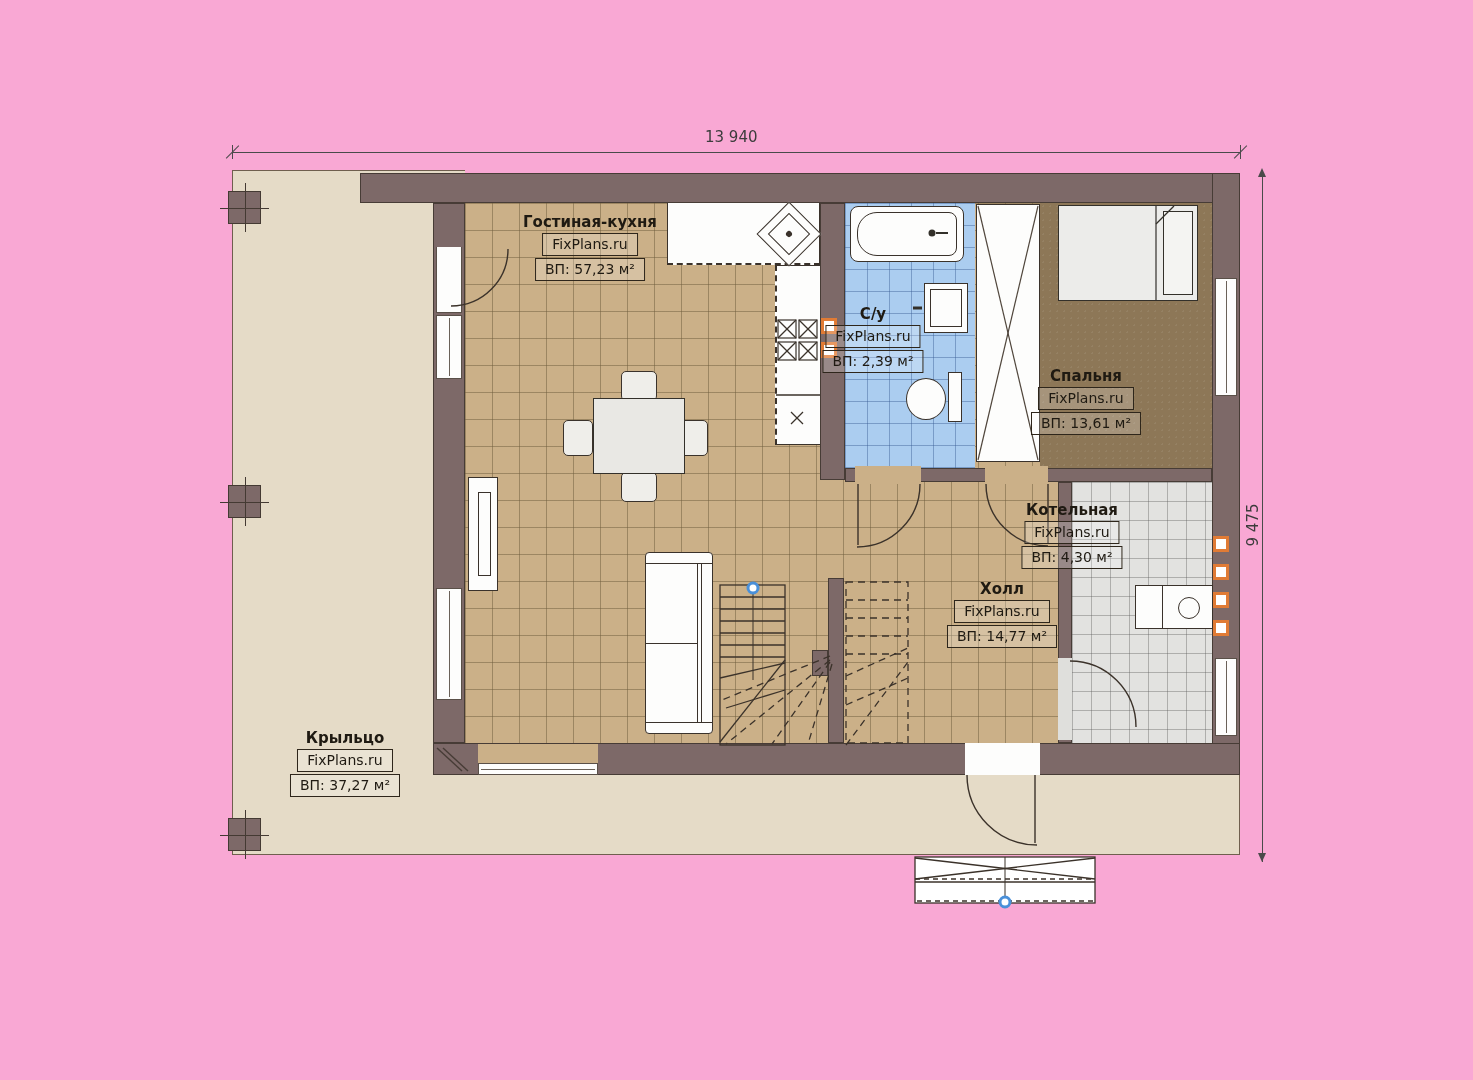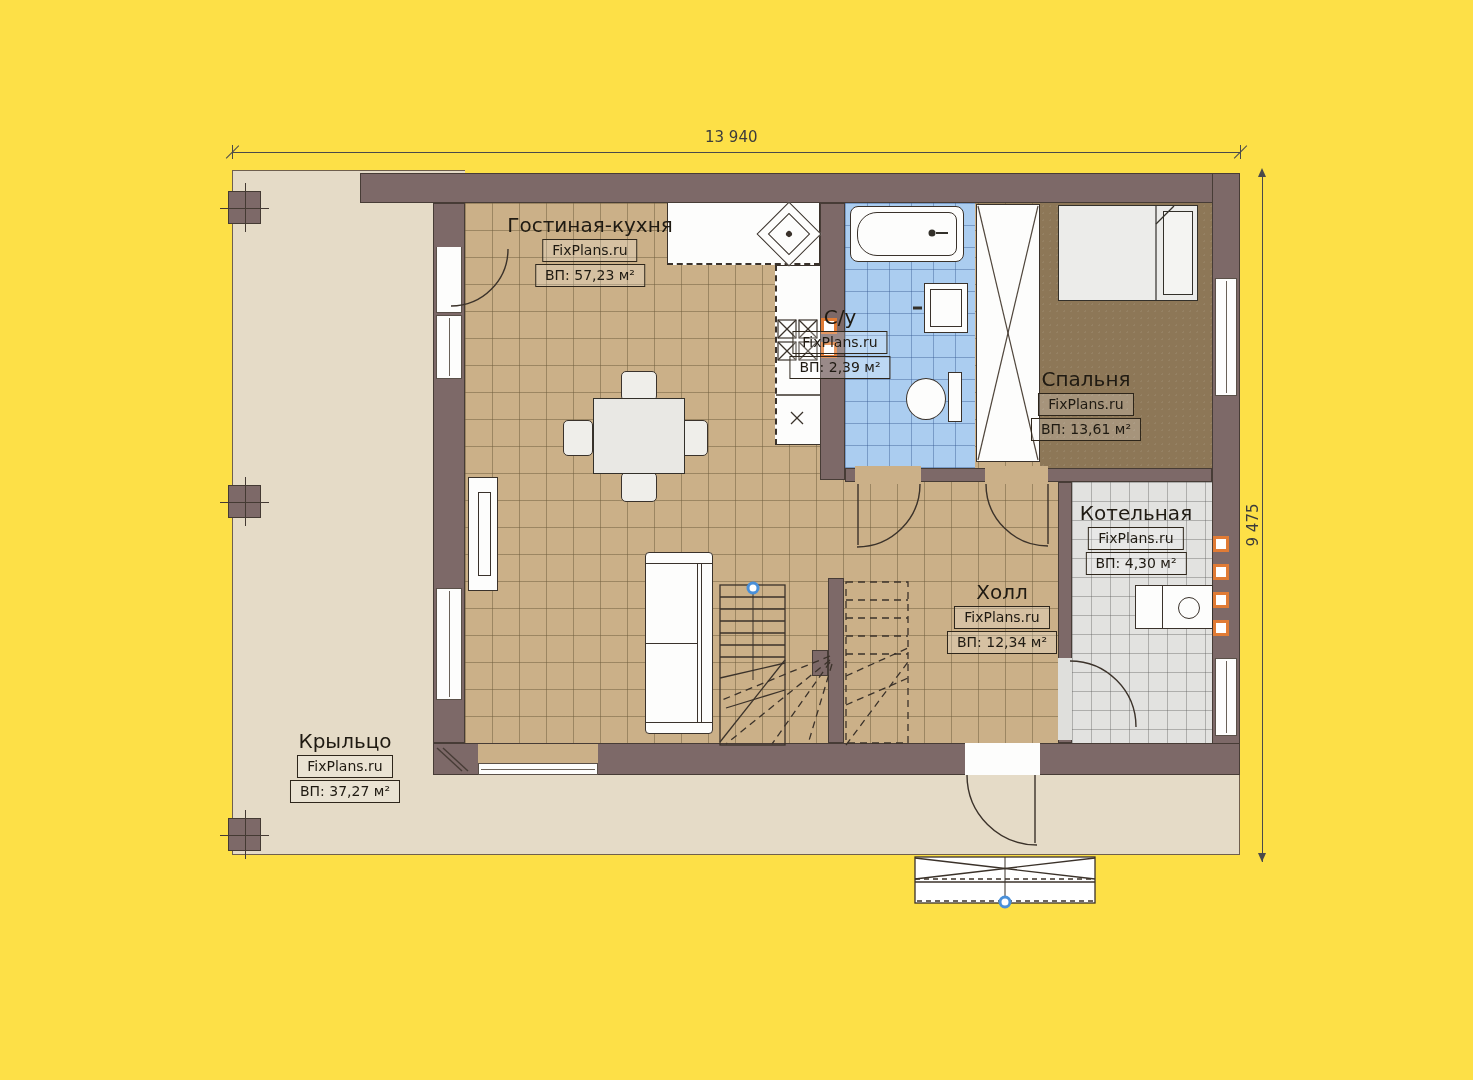--- a/index.html
+++ b/index.html
@@ -1,16 +1,16 @@
 <!DOCTYPE html>
 <html><head>
 <meta charset="utf-8">
 <style>
   html,body{margin:0;padding:0;background:#fff;}
-  #canvas{position:relative;width:1473px;height:1080px;background:#fde047;overflow:hidden;
+  #canvas{position:relative;width:1473px;height:1080px;background:#f9a8d4;overflow:hidden;
           font-family:"DejaVu Sans",sans-serif;}
   .abs{position:absolute;box-sizing:border-box;}
   
   .porch{background:#e5dbc7;border:1px solid #6f5f4e;}
   .tile-tan{background-color:#cbb088;
     background-image:linear-gradient(rgba(110,92,60,.5) 1px,transparent 1px),
                      linear-gradient(90deg,rgba(110,92,60,.5) 1px,transparent 1px);
     background-size:27px 27px;}
   .tile-blue{background-color:#abcdf0;
     background-image:linear-gradient(rgba(60,95,150,.45) 1px,transparent 1px),
@@ -36,21 +36,21 @@
   .dashed-b{border-bottom:2px dashed #3a322b;}
   .dashed-l{border-left:2px dashed #3a322b;}
   .chair{background:#efeeea;border:1.3px solid #3a322b;border-radius:5px;}
   .column{background:#7d6968;border:1.5px solid #443a33;}
   .column::before{content:"";position:absolute;left:-9px;right:-9px;top:50%;height:1px;background:#443a33;}
   .column::after{content:"";position:absolute;top:-9px;bottom:-9px;left:50%;width:1px;background:#443a33;}
   .vent{background:#fff;border:3px solid #e07b35;}
   
   .room-label{position:absolute;transform:translateX(-50%);display:flex;flex-direction:column;
     align-items:center;gap:2px;color:#1f1a12;z-index:30;}
-  .room-name{font-weight:normal;font-size:20px;white-space:nowrap;}
+  .room-name{font-weight:bold;font-size:15px;white-space:nowrap;}
   .label-box{border:1.6px solid #2e261b;background:rgba(255,255,255,.22);padding:0 9px;
     font-size:14px;line-height:21px;white-space:nowrap;}
   
   .dim-line-h{background:#4a4a4a;height:1px;}
   .dim-line-v{background:#4a4a4a;width:1px;}
   .dim-text{font-size:15px;color:#3c3c3c;}
   .tick{width:1px;height:14px;background:#4a4a4a;}
   .slash{width:1px;height:18px;background:#4a4a4a;transform:rotate(45deg);}
   .arrow-up{width:0;height:0;border-left:4px solid transparent;border-right:4px solid transparent;
     border-bottom:9px solid #4a4a4a;}
@@ -249,39 +249,39 @@
       <circle cx="753" cy="588" r="5" fill="#ffffff" stroke="#4a90d9" stroke-width="3"></circle>
       <circle cx="1005" cy="902" r="5" fill="#ffffff" stroke="#4a90d9" stroke-width="3"></circle>
     </g>
   </svg>
 
   <div class="room-label" style="left:590px;top:213px;">
     <div class="room-name">Гостиная-кухня</div>
     <div class="label-box">FixPlans.ru</div>
     <div class="label-box">ВП: 57,23 м²</div>
   </div>
-  <div class="room-label" style="left:840px;top:305px;">
+  <div class="room-label" style="left:873px;top:305px;">
     <div class="room-name">С/у</div>
     <div class="label-box">FixPlans.ru</div>
     <div class="label-box">ВП: 2,39 м²</div>
   </div>
   <div class="room-label" style="left:1086px;top:367px;">
     <div class="room-name">Спальня</div>
     <div class="label-box">FixPlans.ru</div>
     <div class="label-box">ВП: 13,61 м²</div>
   </div>
-  <div class="room-label" style="left:1136px;top:501px;">
+  <div class="room-label" style="left:1072px;top:501px;">
     <div class="room-name">Котельная</div>
     <div class="label-box">FixPlans.ru</div>
     <div class="label-box">ВП: 4,30 м²</div>
   </div>
   <div class="room-label" style="left:1002px;top:580px;">
     <div class="room-name">Холл</div>
     <div class="label-box">FixPlans.ru</div>
-    <div class="label-box">ВП: 12,34 м²</div>
+    <div class="label-box">ВП: 14,77 м²</div>
   </div>
   <div class="room-label" style="left:345px;top:729px;">
     <div class="room-name">Крыльцо</div>
     <div class="label-box">FixPlans.ru</div>
     <div class="label-box">ВП: 37,27 м²</div>
   </div>
 
 </div>
 
 </body></html>

